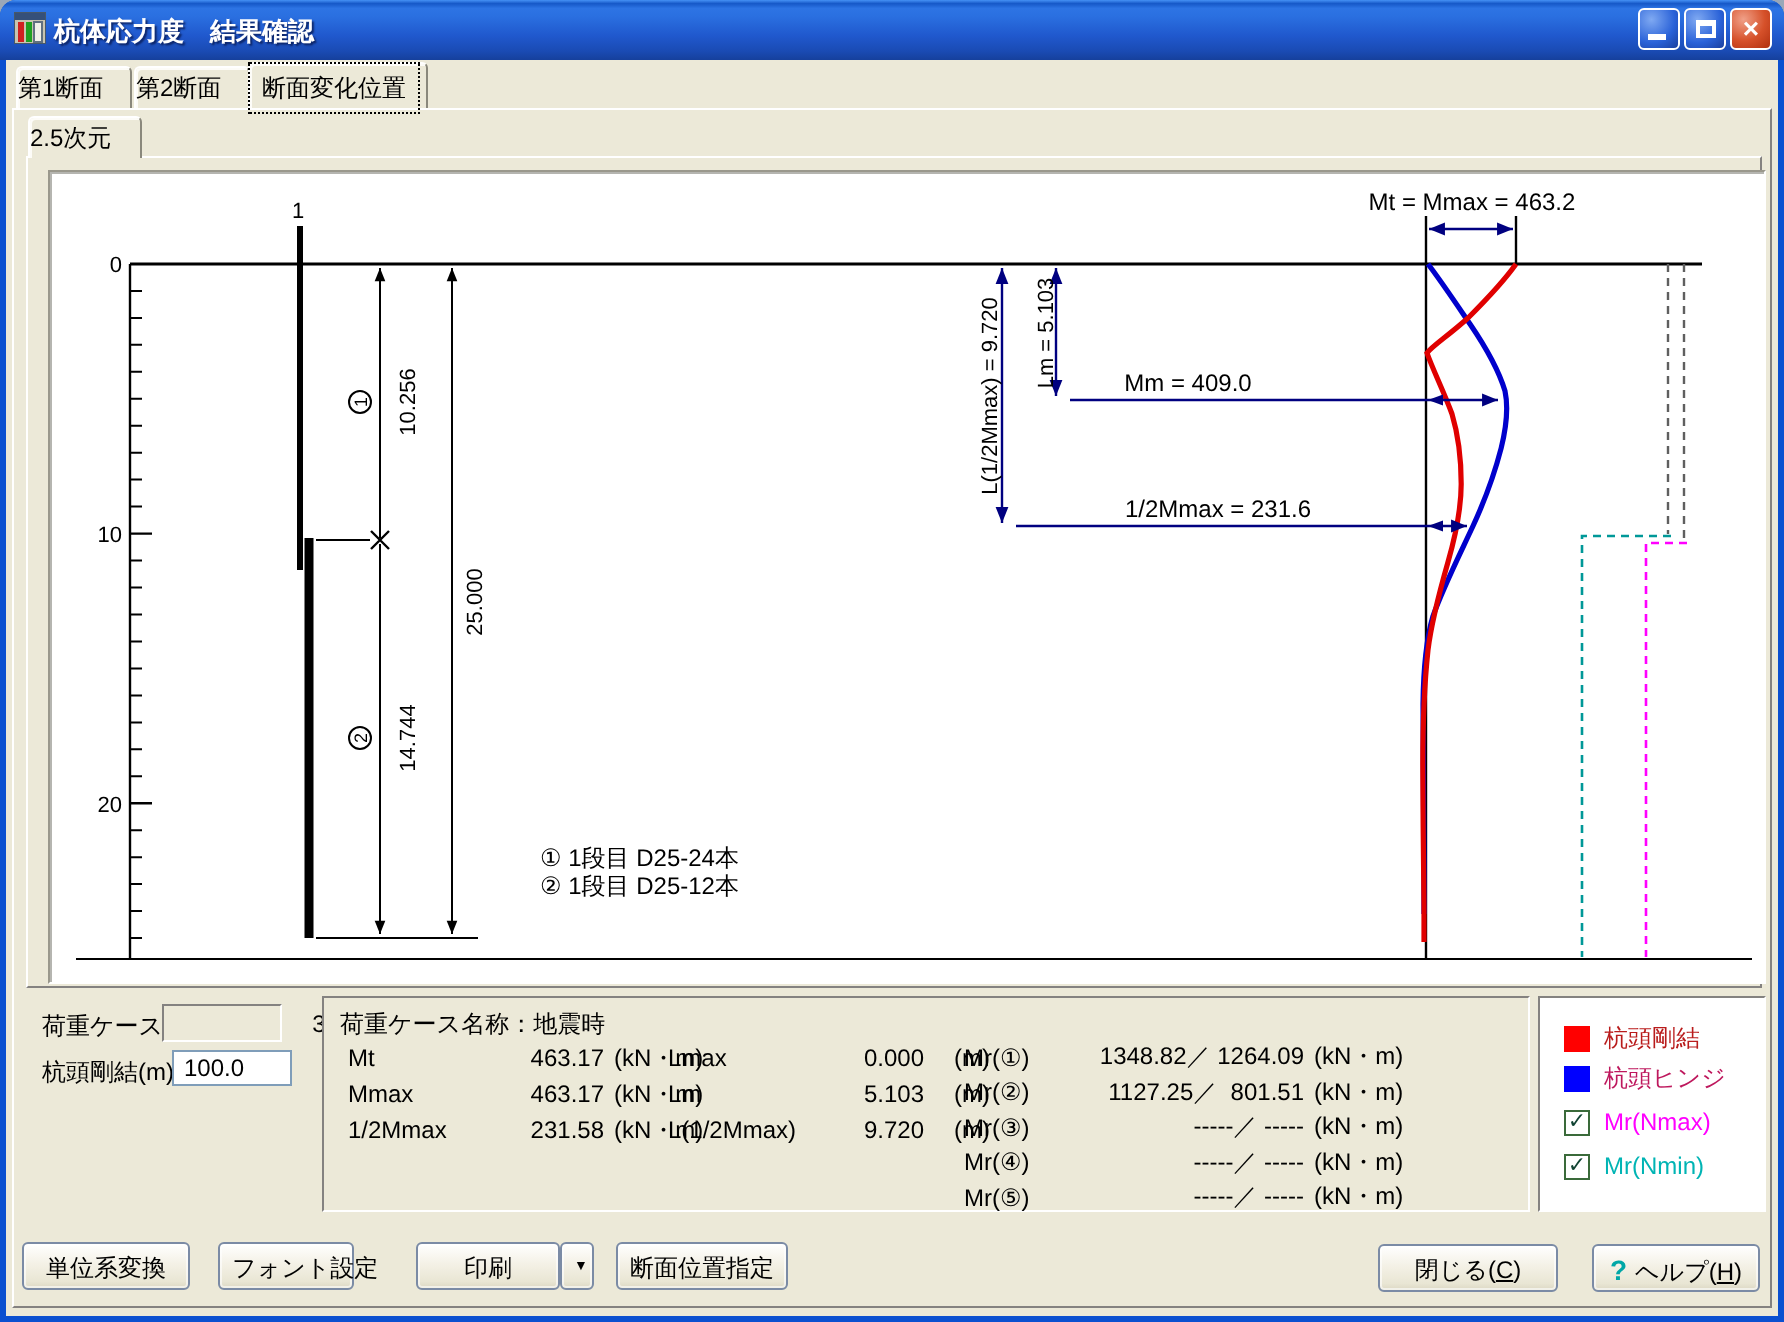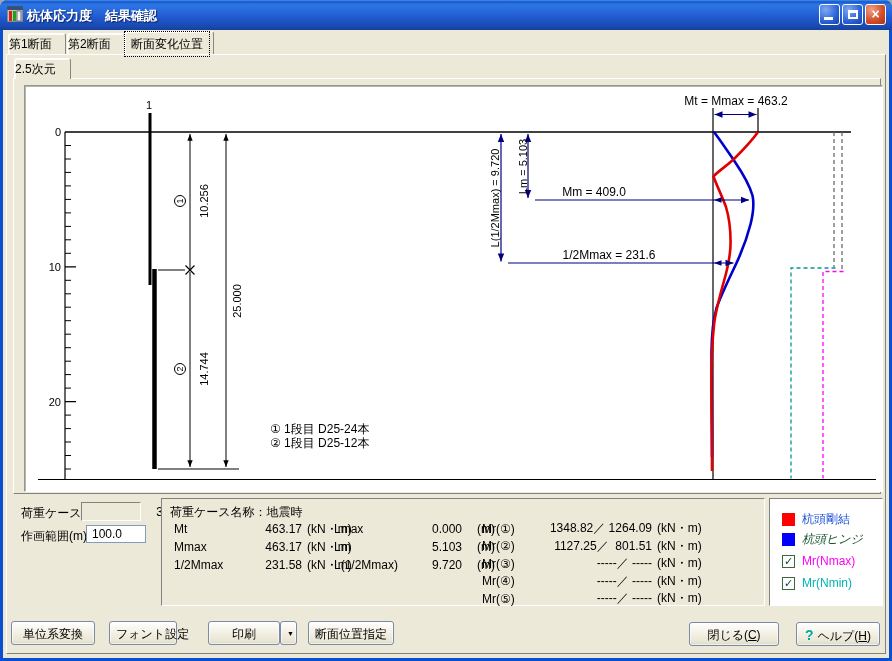--- a/index.html
+++ b/index.html
@@ -175,21 +175,21 @@
       </div>
 
       <div class="ctl-label" style="left:14px;top:450px;">荷重ケース</div>
       <div class="spinbox" style="left:74px;top:447px;">
         <input class="spin-val" value="3" style="">
         <div class="spin-btns">
           <button class="spin-b">▲</button>
           <button class="spin-b">▼</button>
         </div>
       </div>
-      <div class="ctl-label" style="left:14px;top:473px;">作画範囲(m)</div>
+      <div class="ctl-label" style="left:14px;top:473px;">杭頭剛結(m)</div>
       <input class="xp-input" style="left: 79px; top: 470px; width: 60px; height: 18px;" value="100.0">
 
       <div class="results-box" style="left:154px;top:443px;">
         <div class="res-title">荷重ケース名称：地震時</div>
         <div class="col col-a" style="left:12px;top:21px;">
           <div class="r"><span class="lab">Mt</span><span class="val">463.17</span><span class="unit">(kN・m)</span></div>
           <div class="r"><span class="lab">Mmax</span><span class="val">463.17</span><span class="unit">(kN・m)</span></div>
           <div class="r"><span class="lab">1/2Mmax</span><span class="val">231.58</span><span class="unit">(kN・m)</span></div>
         </div>
         <div class="col col-b" style="left:172px;top:21px;">
@@ -202,25 +202,25 @@
           <div class="r"><span class="lab">Mr(②)</span><span class="val">1127.25／  801.51</span><span class="unit">(kN・m)</span></div>
           <div class="r"><span class="lab">Mr(③)</span><span class="val">-----／ -----</span><span class="unit">(kN・m)</span></div>
           <div class="r"><span class="lab">Mr(④)</span><span class="val">-----／ -----</span><span class="unit">(kN・m)</span></div>
           <div class="r"><span class="lab">Mr(⑤)</span><span class="val">-----／ -----</span><span class="unit">(kN・m)</span></div>
         </div>
       </div>
 
       <div class="legend-box" style="left:762px;top:443px;">
         <div class="lg-row" style="top:13px;">
           <span class="swatch" style="background-color: rgb(255, 0, 0);"></span>
-          <span style="color: #1d4ed8;">杭頭剛結</span>
+          <span style="color: #b91c1c;">杭頭剛結</span>
         </div>
         <div class="lg-row" style="top:33px;">
           <span class="swatch" style="background-color: rgb(0, 0, 255);"></span>
-          <span style="color: #14532d; font-style: italic;">杭頭ヒンジ</span>
+          <span style="color: #be185d;">杭頭ヒンジ</span>
         </div>
         <div class="lg-row" style="top:55px;">
           <span class="cbx">✓</span>
           <span style="color: rgb(255, 0, 255);">Mr(Nmax)</span>
         </div>
         <div class="lg-row" style="top:77px;">
           <span class="cbx">✓</span>
           <span style="color: rgb(0, 180, 180);">Mr(Nmin)</span>
         </div>
       </div>

